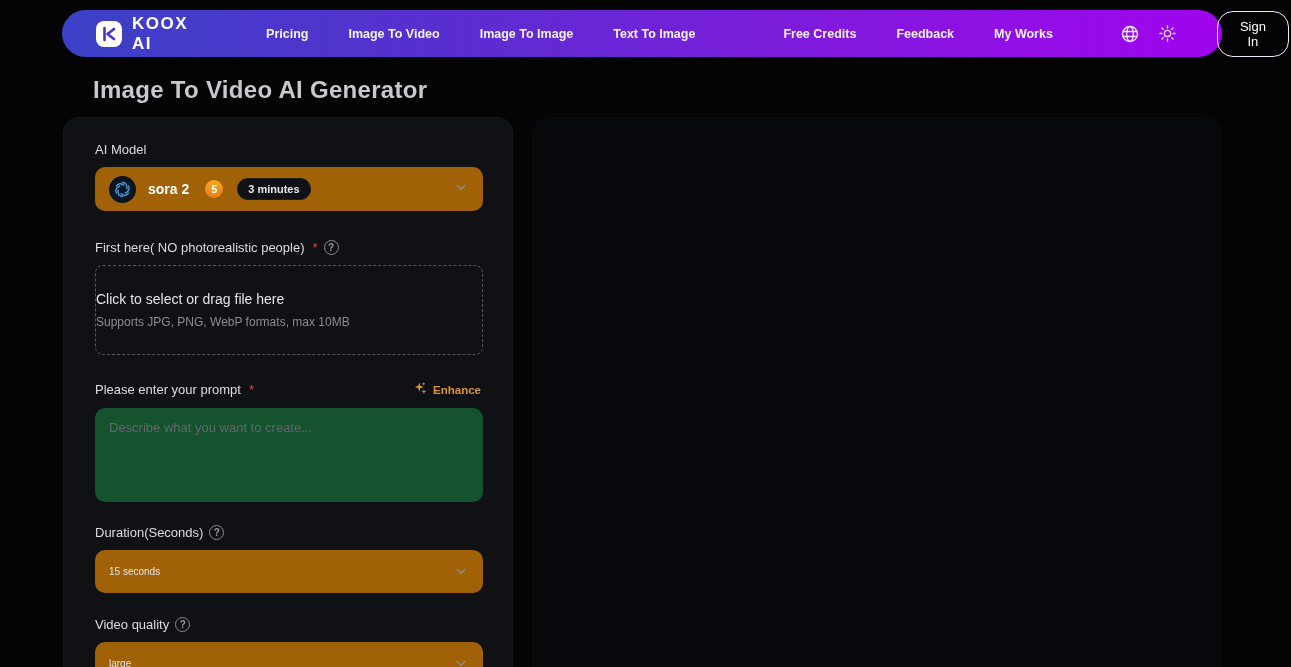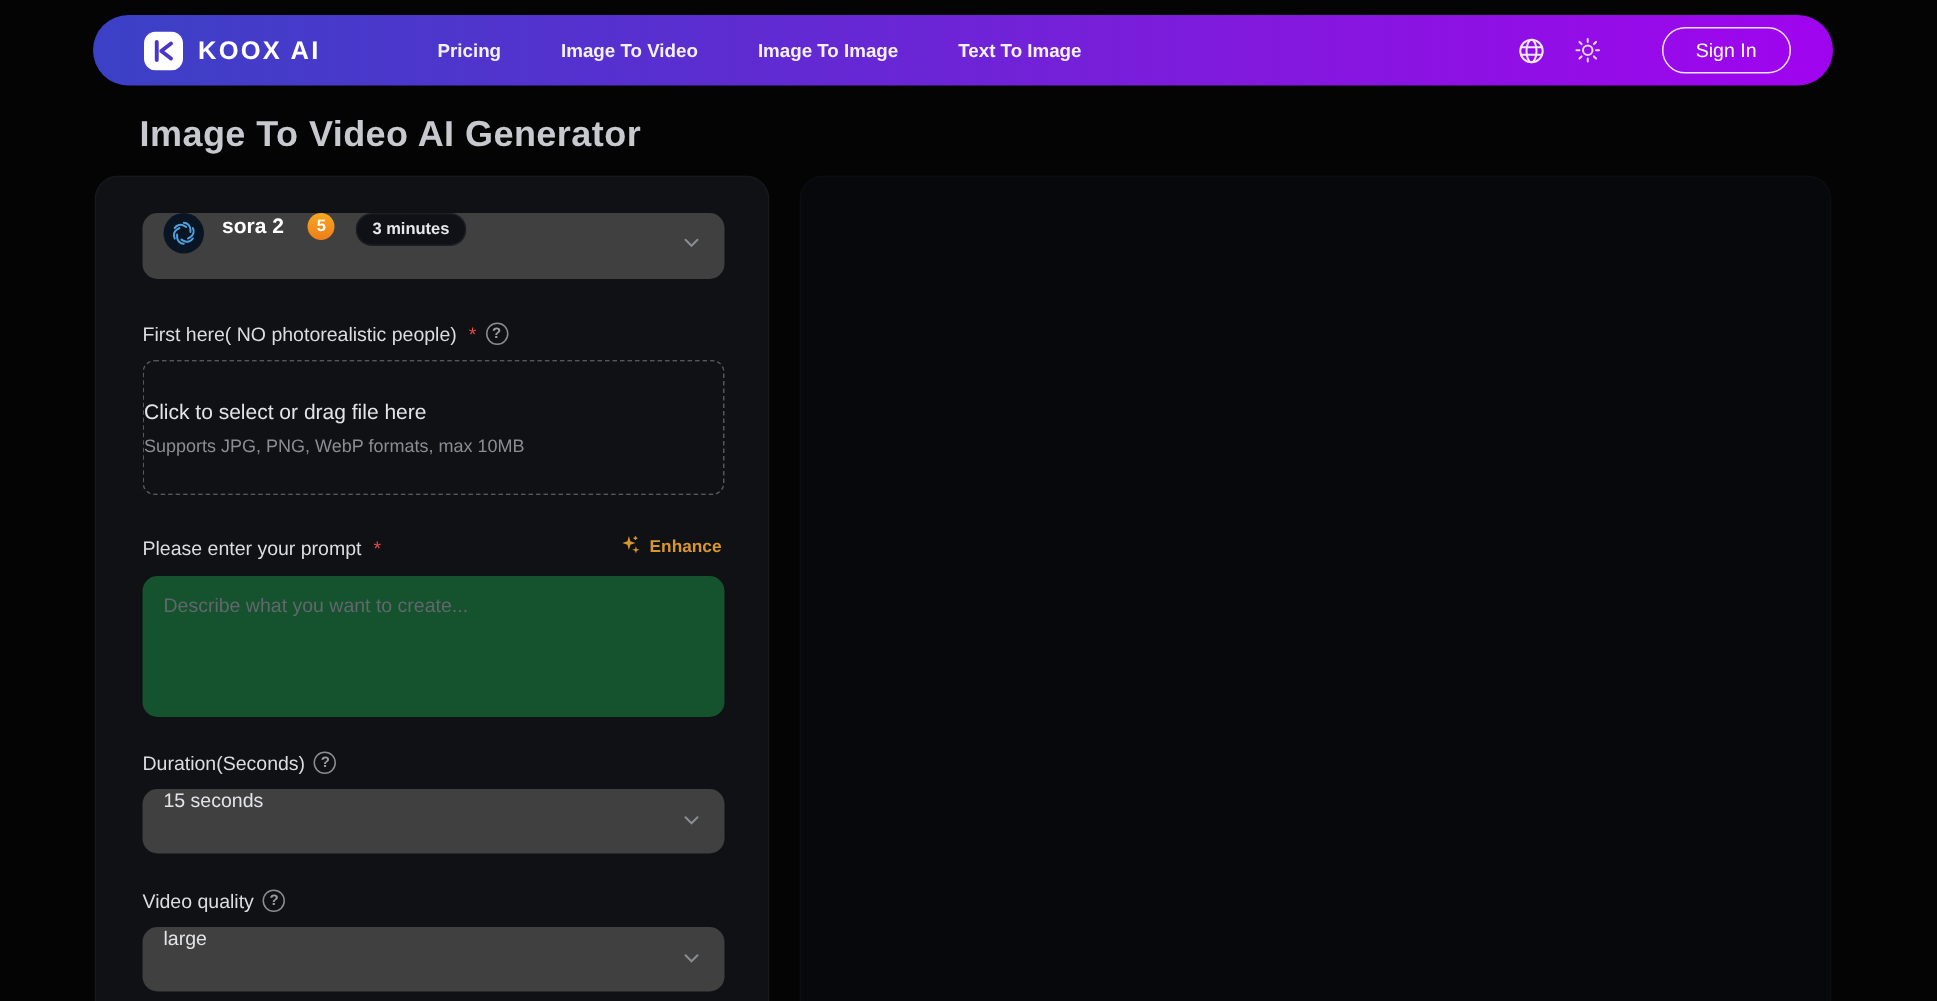--- a/index.html
+++ b/index.html
@@ -57,22 +57,22 @@
     margin-bottom:10px;
   }
   .req { color:#e5484d; font-size:13px; margin-left:2px; }
   .help-icon {
     width:15px; height:15px; border:1px solid #8b8d93; border-radius:50%;
     color:#9a9ca2; font-size:10px; line-height:13px; text-align:center;
     display:inline-block; font-weight:700; cursor:pointer;
   }
 
   .select-box {
-    width:388px; background:#404040; border-radius:10px;
-    display:flex; align-items:flex-start; padding:0 14px;
+    width:388px; background:#a16207; border-radius:10px;
+    display:flex; align-items:center; padding:0 14px;
     cursor:pointer; position:relative;
   }
   .select-box .chev { position:absolute; right:14px; top:50%; transform:translateY(-50%); }
 
   .model-select { height:44px; margin-bottom:29px; gap:8px; }
   .model-icon {
     width:27px; height:27px; border-radius:50%; background:#0a1523;
     display:flex; align-items:center; justify-content:center; flex:0 0 auto;
   }
   .model-name { font-size:14px; font-weight:700; color:#ffffff; margin-left:4px; }
@@ -104,21 +104,21 @@
     font-family:"Liberation Sans", sans-serif;
   }
   .prompt-area {
     width:388px; height:94px; background:#14532d; border:none; border-radius:10px;
     resize:none; padding:12px 14px; font-size:13px; color:#e5e6ea;
     font-family:"Liberation Sans", sans-serif; outline:none; display:block;
     margin-bottom:23px;
   }
   .prompt-area::placeholder { color:#63666d; }
 
-  .small-select { height:43px; margin-bottom:24px; font-size:13px; color:#e3e4e8; }
+  .small-select { height:43px; margin-bottom:24px; font-size:10px; color:#e3e4e8; }
 </style>
 </head>
 <body>
 
 <nav class="nav">
   <div class="brand">
     <span class="brand-logo">
       <svg viewBox="0 0 26 26" width="26" height="26">
         <rect x="0" y="0" width="26" height="26" rx="8" fill="#ffffff"></rect>
         <path d="M8.5 7 v12 M18 8 l-6.5 5 6.5 5" fill="none" stroke="#4936c9" stroke-width="2.6" stroke-linecap="round" stroke-linejoin="round"></path>
@@ -129,20 +129,25 @@
 
   <div class="nav-group">
     <span class="nav-item">Pricing</span>
     <span class="nav-item">Image To Video</span>
     <span class="nav-item">Image To Image</span>
     <span class="nav-item">Text To Image</span>
   </div>
 
   <div class="nav-spacer"></div>
 
+  <div class="nav-group">
+    <span class="nav-item">Free Credits</span>
+    <span class="nav-item">Feedback</span>
+    <span class="nav-item">My Works</span>
+  </div>
 
   <div class="nav-icons">
     <span class="icon-btn">
       <svg viewBox="0 0 24 24" width="20" height="20" fill="none" stroke="#f1e9ff" stroke-width="1.6">
         <circle cx="12" cy="12" r="9"></circle>
         <ellipse cx="12" cy="12" rx="4" ry="9"></ellipse>
         <path d="M3.5 9 h17 M3.5 15 h17"></path>
       </svg>
     </span>
     <span class="icon-btn">
@@ -153,20 +158,23 @@
     </span>
   </div>
 
   <button class="signin-btn">Sign In</button>
 </nav>
 
 <h1 class="page-title">Image To Video AI Generator</h1>
 
 <section class="panel-left">
 
+  <div class="field-label">
+    <span>AI Model</span>
+  </div>
   <div class="select-box model-select">
     <span class="model-icon">
       <svg viewBox="0 0 24 24" width="19" height="19" fill="none" stroke="#4f9fdd" stroke-width="1.7" stroke-linecap="round">
         <g>
           <path d="M12 3.2 a5.6 5.6 0 0 1 5.6 5.6 v2.2"></path>
           <path d="M19.6 7.6 a5.6 5.6 0 0 1 -2.05 7.65 l-1.9 1.1"></path>
           <path d="M19.6 16.4 a5.6 5.6 0 0 1 -7.65 2.05 l-1.9 -1.1"></path>
           <path d="M12 20.8 a5.6 5.6 0 0 1 -5.6 -5.6 v-2.2"></path>
           <path d="M4.4 16.4 a5.6 5.6 0 0 1 2.05 -7.65 l1.9 -1.1"></path>
           <path d="M4.4 7.6 a5.6 5.6 0 0 1 7.65 -2.05 l1.9 1.1"></path>

